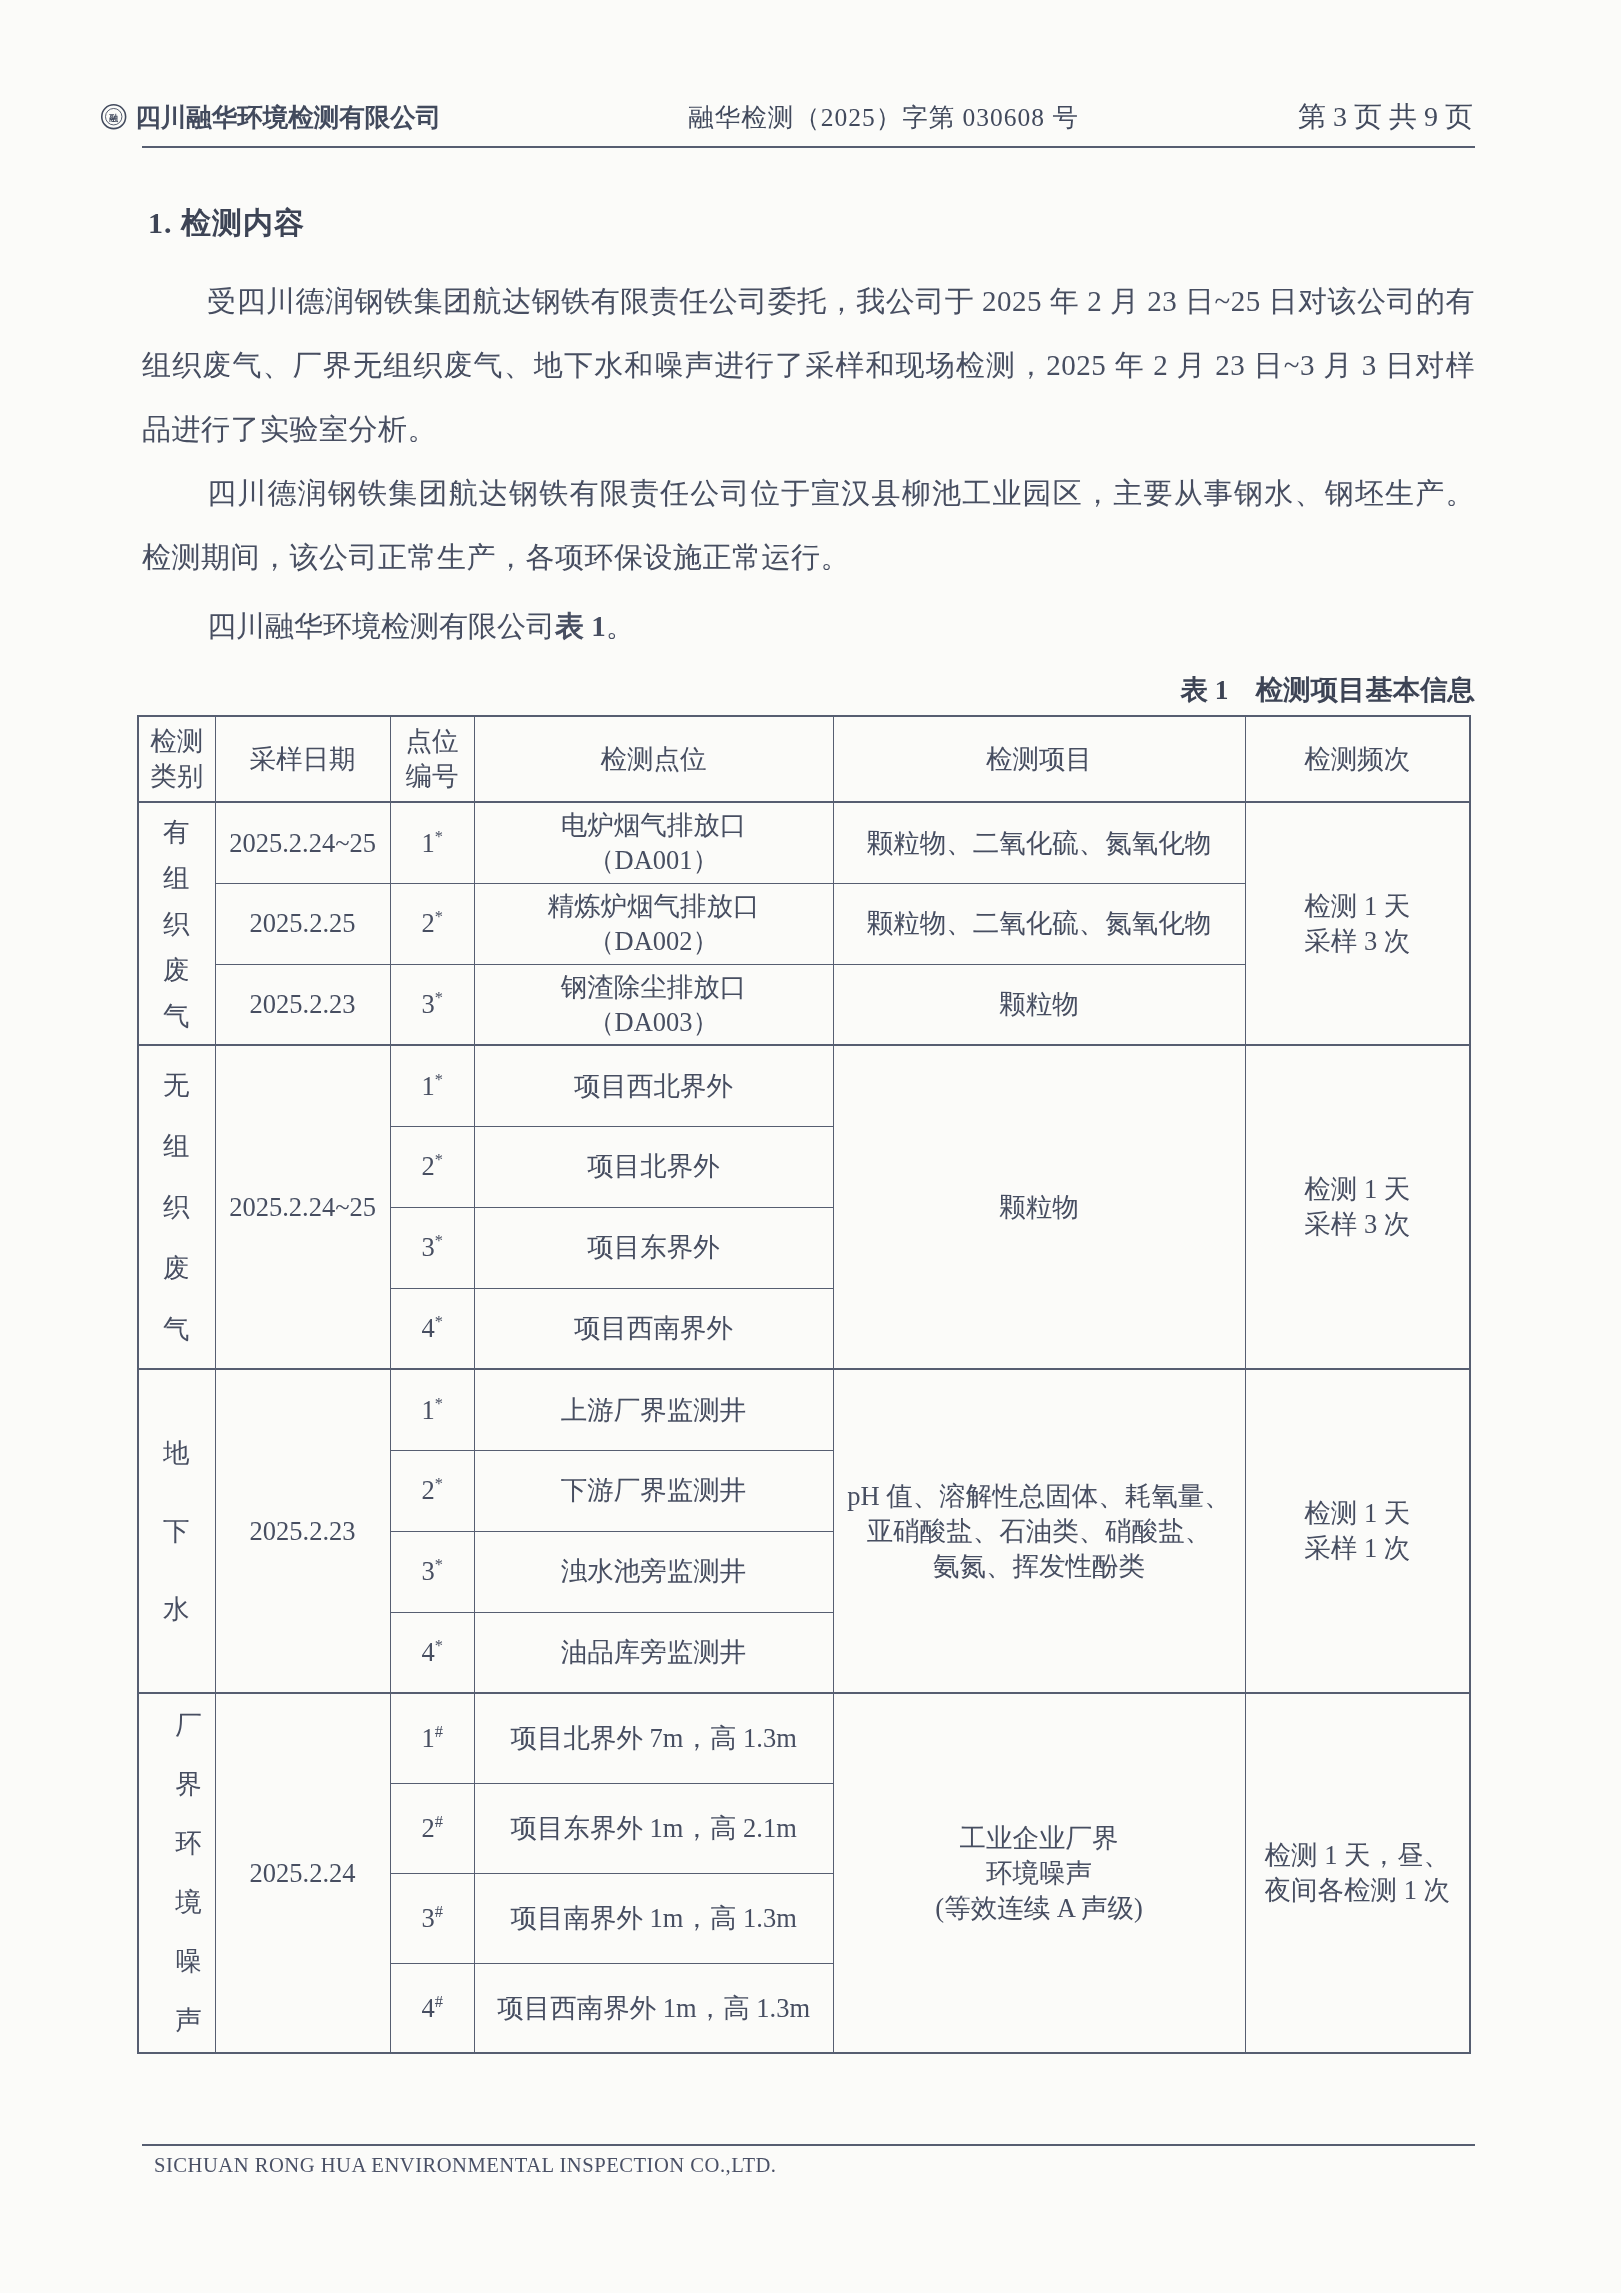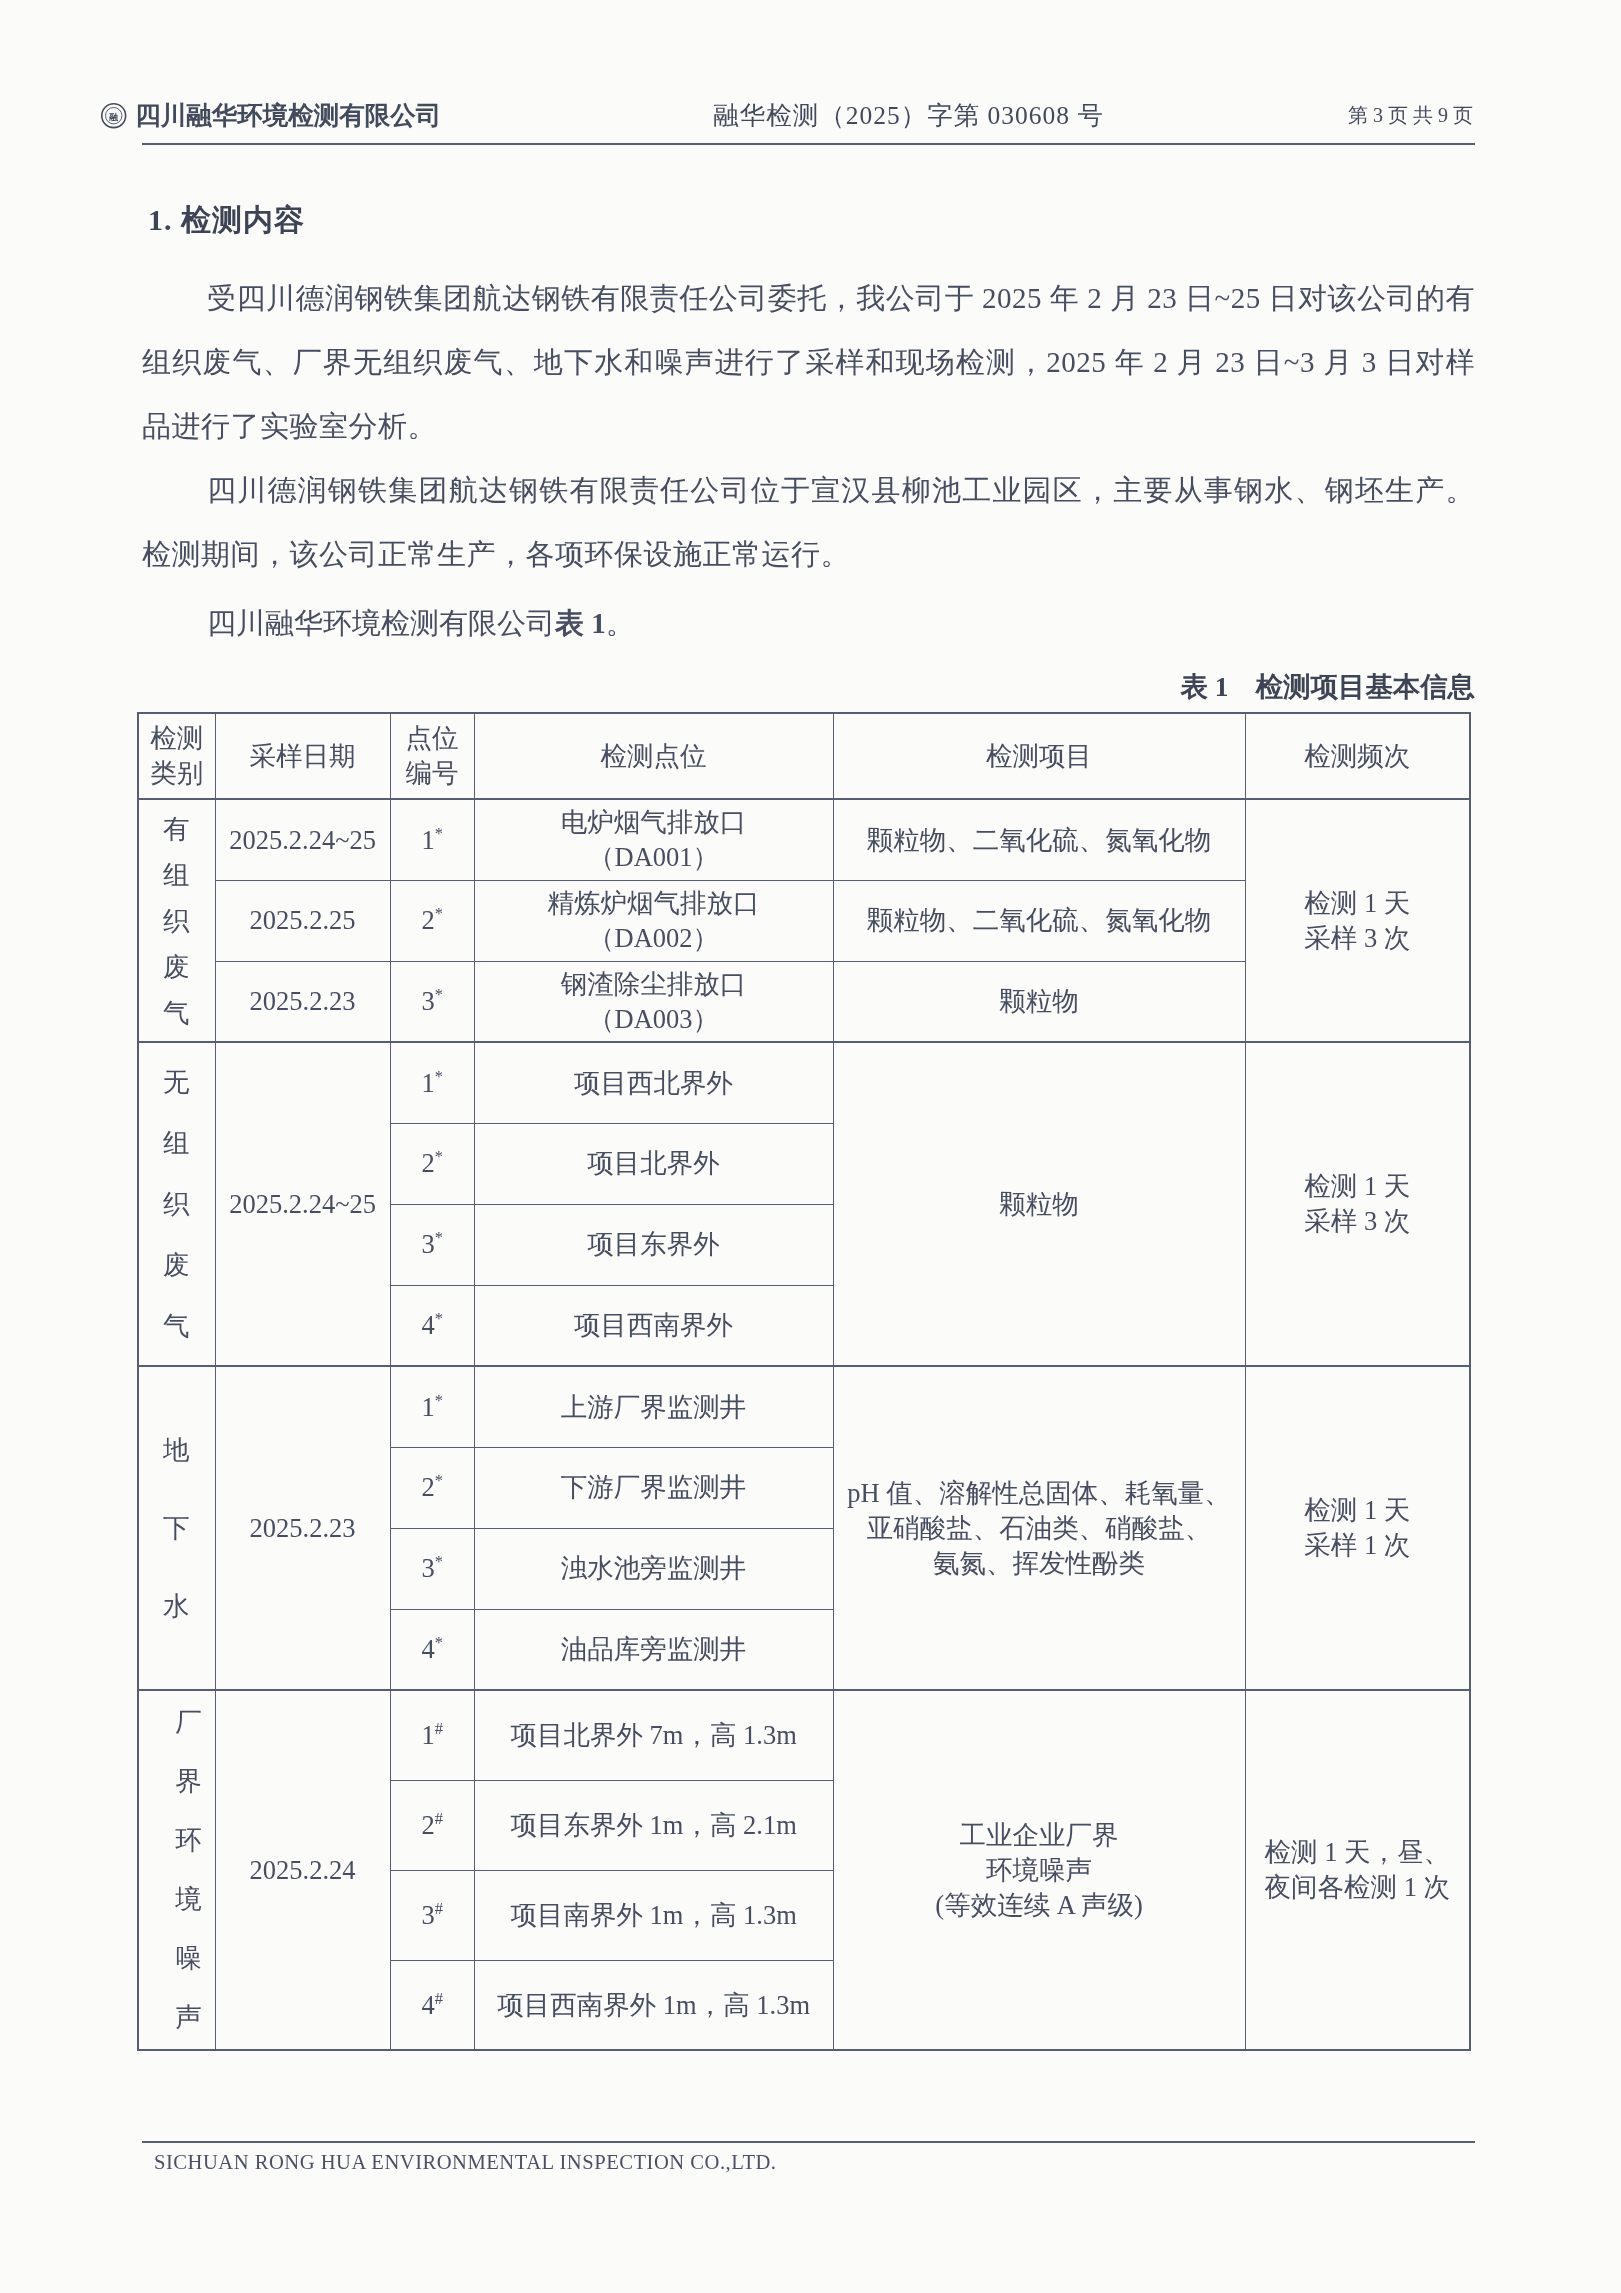--- a/index.html
+++ b/index.html
@@ -13,21 +13,21 @@
   .page { position: relative; width: 1621px; height: 2294px; padding: 98px 0 0 98px; }
 
   
   .doc-header {
     display: flex; align-items: center; justify-content: space-between;
     width: 1377px; padding: 0 2px 9.8px 2px;
   }
   .company { display: flex; align-items: center; gap: 7.8px; font-weight: bold; font-size: 25.5px; color: #424a5d; }
   .logo-icon { display: inline-flex; width: 27.4px; height: 27.4px; }
   .doc-no { font-size: 25.5px; letter-spacing: 1px; color: #424a5d; margin-left: 28px; }
-  .page-no { font-size: 20px; color: #424a5d; }
+  .page-no { font-size: 28px; color: #424a5d; }
   .header-rule { width: 1333px; margin-left: 44px; border-bottom: 2.9px solid #565e71; }
 
   
   .content { margin-left: 44px; width: 1333px; }
   .sec-heading { font-size: 30px; font-weight: bold; color: #3d4455; margin: 55px 0 25.5px 5.9px; letter-spacing: 1px; }
   .sec-heading.second { margin-top: 33px; }
   .para {
     font-size: 29px; line-height: 64px; text-align: justify;
     text-indent: 65px; color: #474e61; letter-spacing: 0.5px;
   }

